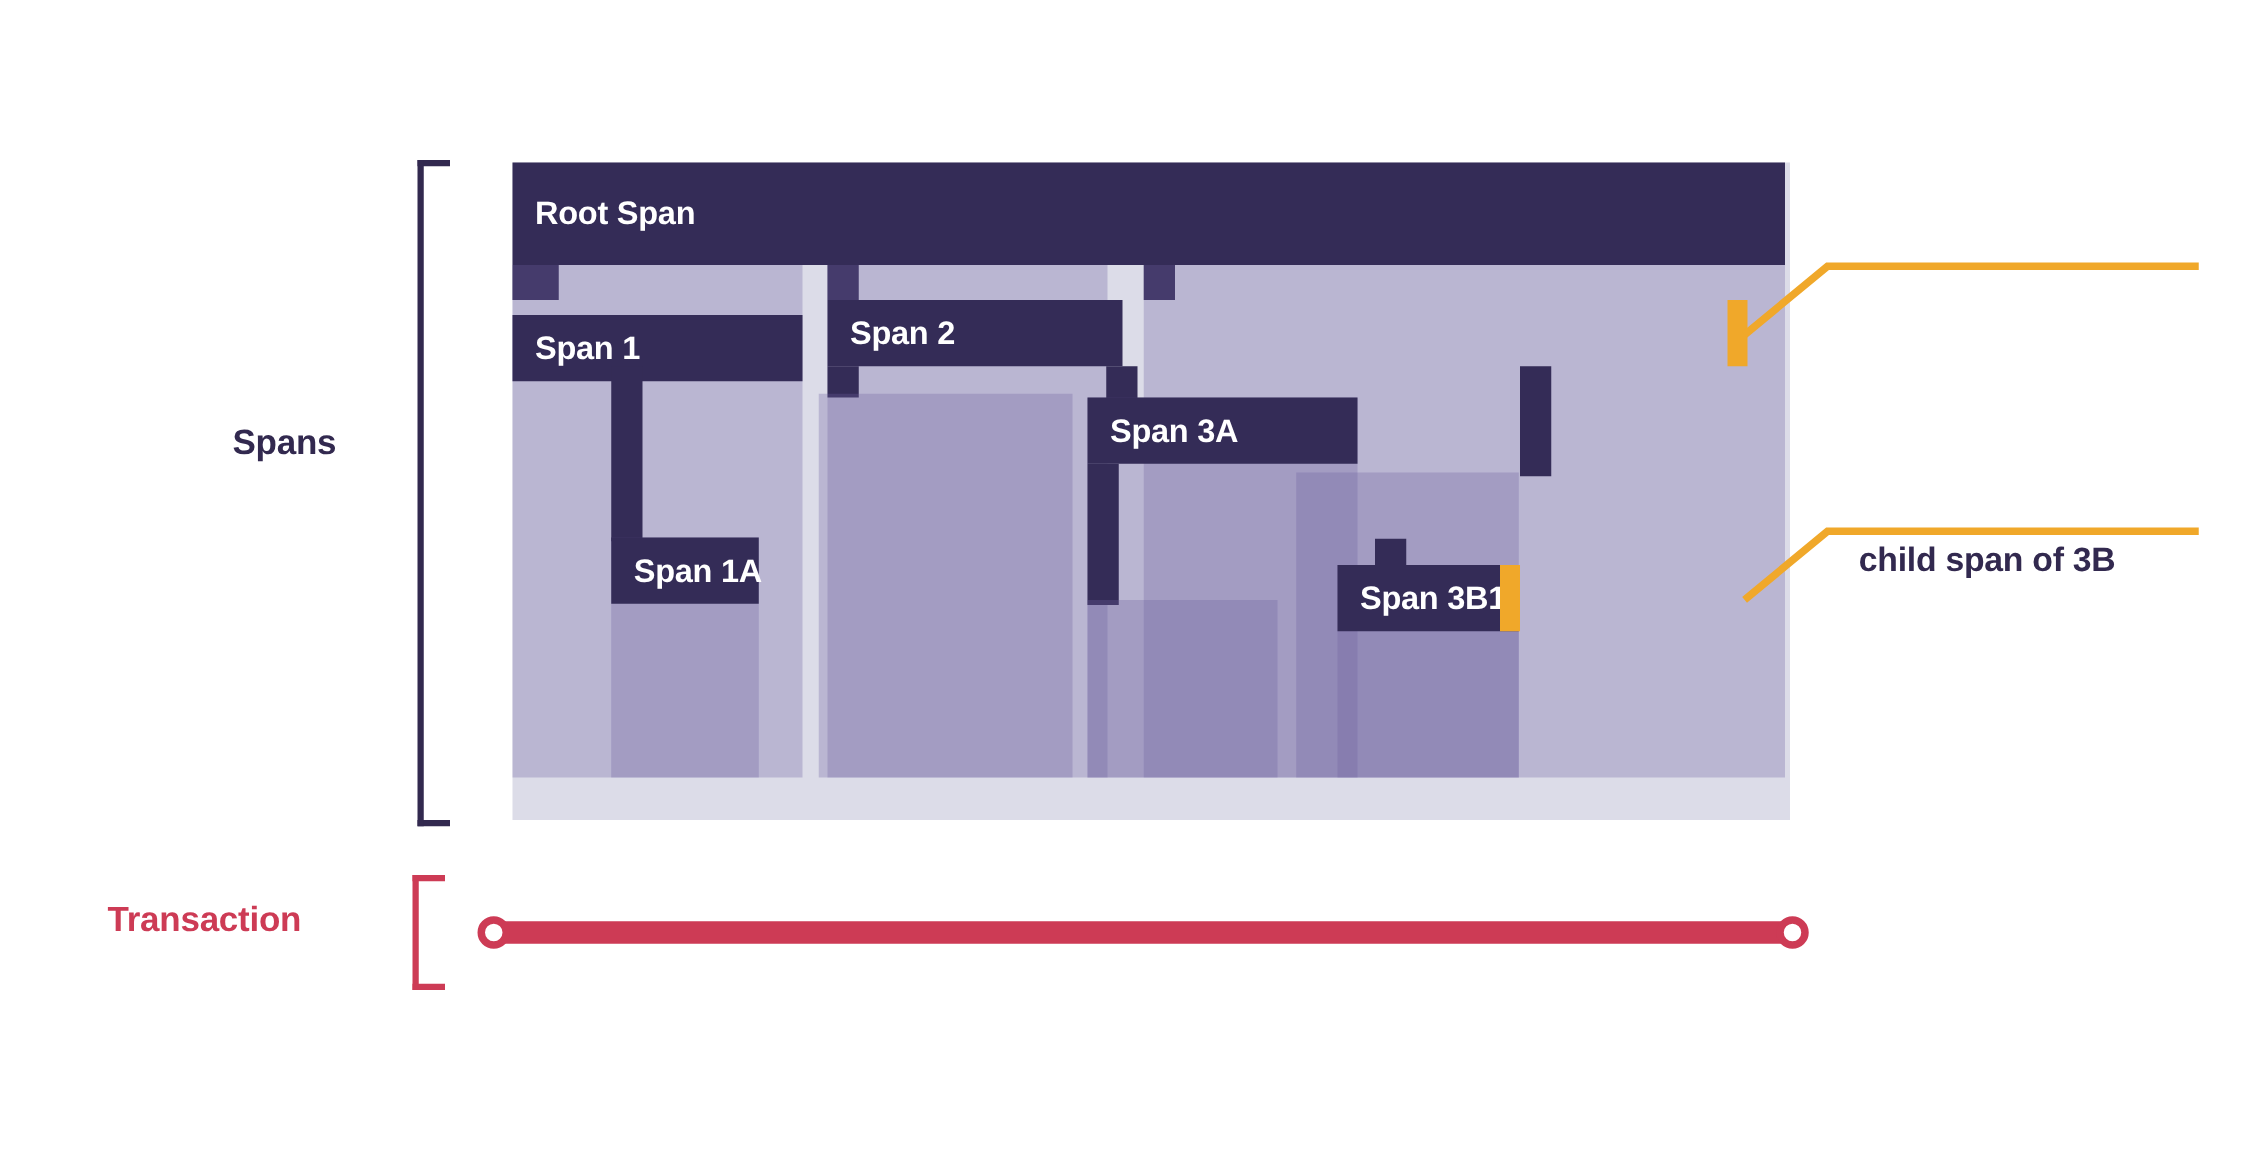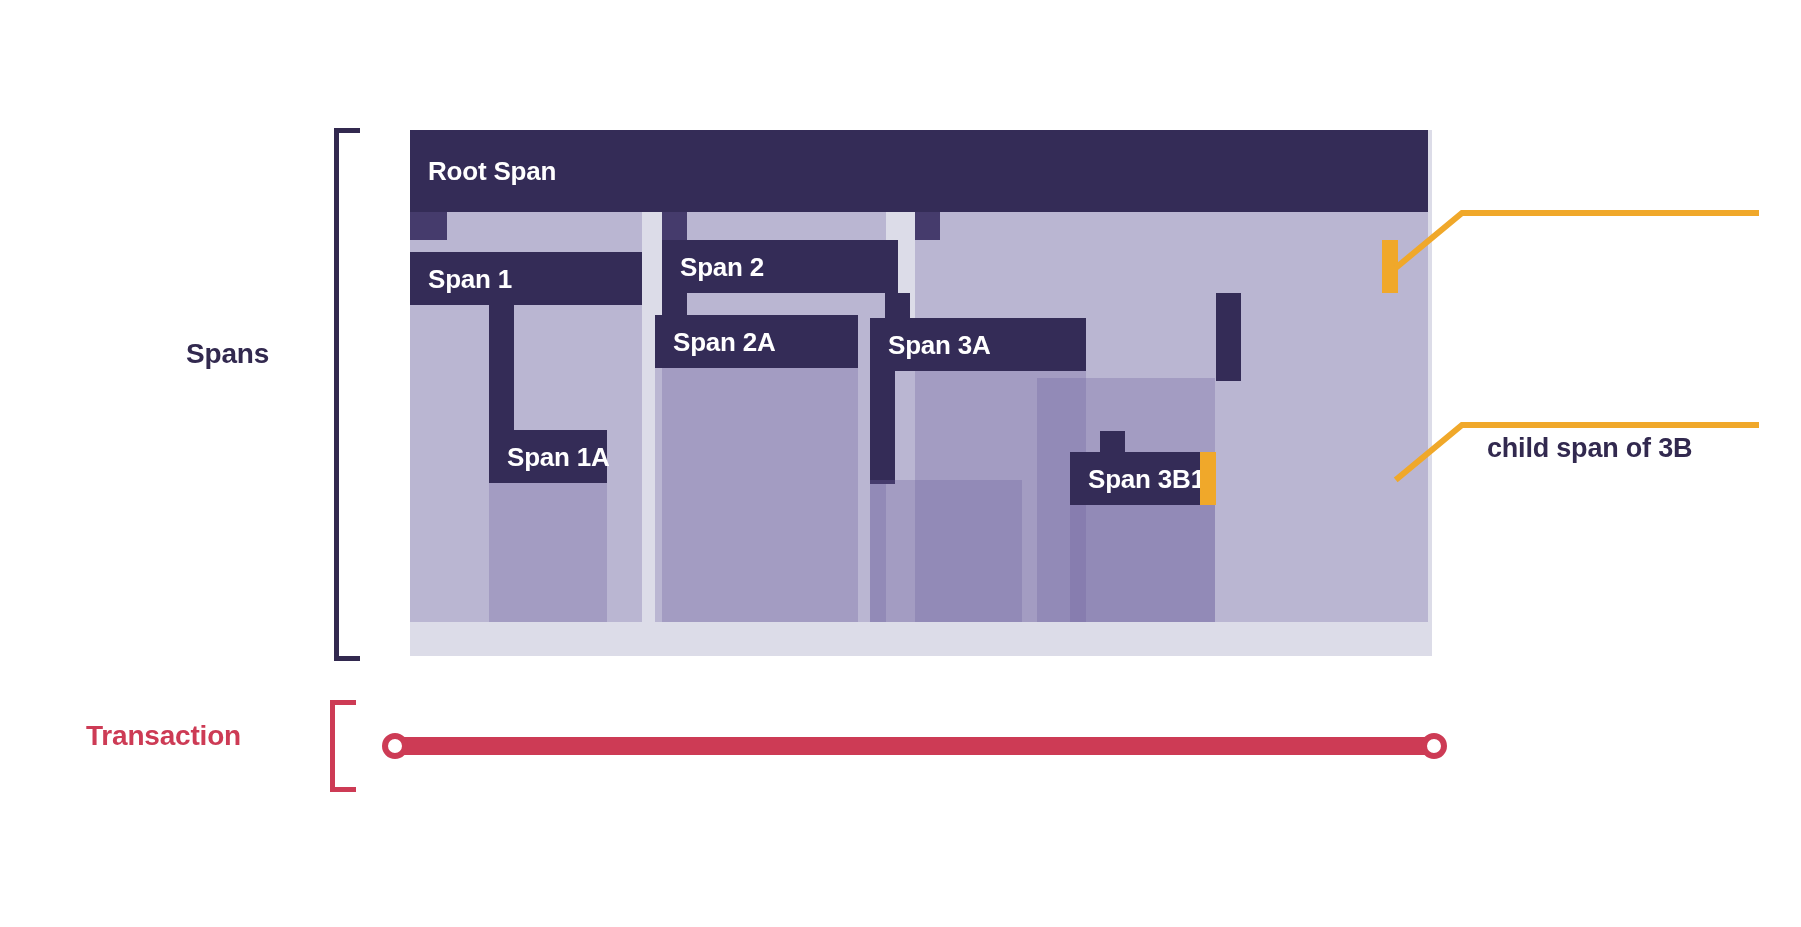--- a/index.html
+++ b/index.html
@@ -104,23 +104,20 @@
     </div>
     <div class="span-bar" style="left:252px;top:110px;width:236px;height:53px;">
       <span class="span-title">Span 2</span>
     </div>
 
     <div class="stem" style="left:252px;top:163px;width:25px;height:25px;"></div>
 
     <div class="span d2" style="left:245px;top:185px;width:203px;height:307px;">
       <div class="span-body" style="top:0px;width:203px;height:307px;"></div>
     </div>
-    <div class="span-bar" style="left:245px;top:185px;width:203px;height:53px;">
-      <span class="span-title">Span 2A</span>
-    </div>
 
     <div class="span d1" style="left:505px;top:82px;width:513px;height:410px;">
       <div class="span-body" style="top:0px;width:513px;height:410px;"></div>
     </div>
 
     <div class="stem" style="left:475px;top:163px;width:25px;height:28px;"></div>
 
     <div class="stem" style="left:806px;top:163px;width:25px;height:88px;"></div>
 
     <div class="span d2" style="left:460px;top:188px;width:216px;height:304px;">

